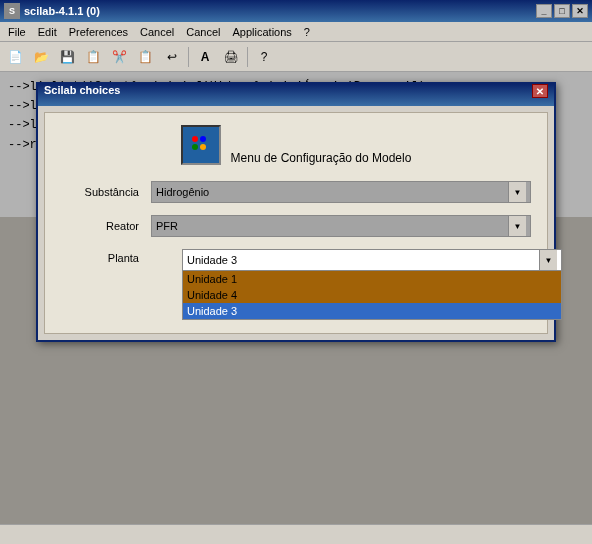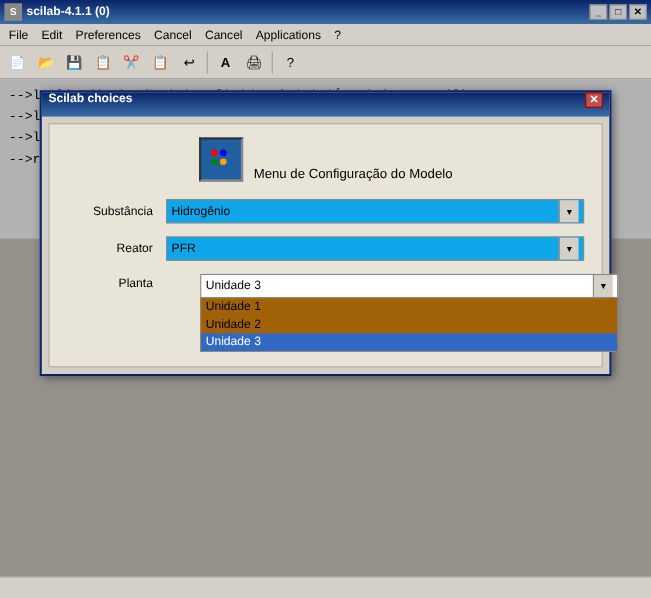--- a/index.html
+++ b/index.html
@@ -171,21 +171,21 @@
       color: #000;
     }
     .form-field {
       flex: 1;
     }
 
     
     .dropdown {
       width: 100%;
       height: 22px;
-      background: #0ea5e9;
+      background: #a3a3a3;
       border: 1px solid #888;
       display: flex;
       align-items: center;
       padding: 0 4px;
       cursor: pointer;
       position: relative;
     }
     .dropdown-text {
       flex: 1;
       font-size: 11px;
@@ -365,21 +365,21 @@
       <div class="form-row" style="align-items: flex-start; margin-bottom: 50px;">
         <div class="form-label" style="padding-top: 3px;">Planta</div>
         <div class="form-field">
           <div id="planta-container">
             <div id="planta-dropdown" style="display: flex; align-items: center; width: 100%; height: 22px; background: white; border: 1px solid rgb(136, 136, 136); padding: 0px 4px; cursor: pointer;">
               <span class="dropdown-text">Unidade 3</span>
               <div class="dropdown-arrow" style="width:18px;height:20px;background:#d4d0c8;border-left:1px solid #888;display:flex;align-items:center;justify-content:center;font-size:8px;">▼</div>
             </div>
             <div id="planta-list" style="width: 100%;">
               <div class="planta-item">Unidade 1</div>
-              <div class="planta-item">Unidade 2</div>
+              <div class="planta-item">Unidade 4</div>
               <div class="planta-item selected">Unidade 3</div>
             </div>
           </div>
         </div>
       </div>
     </div>
 
   </div>
 </div>
 

